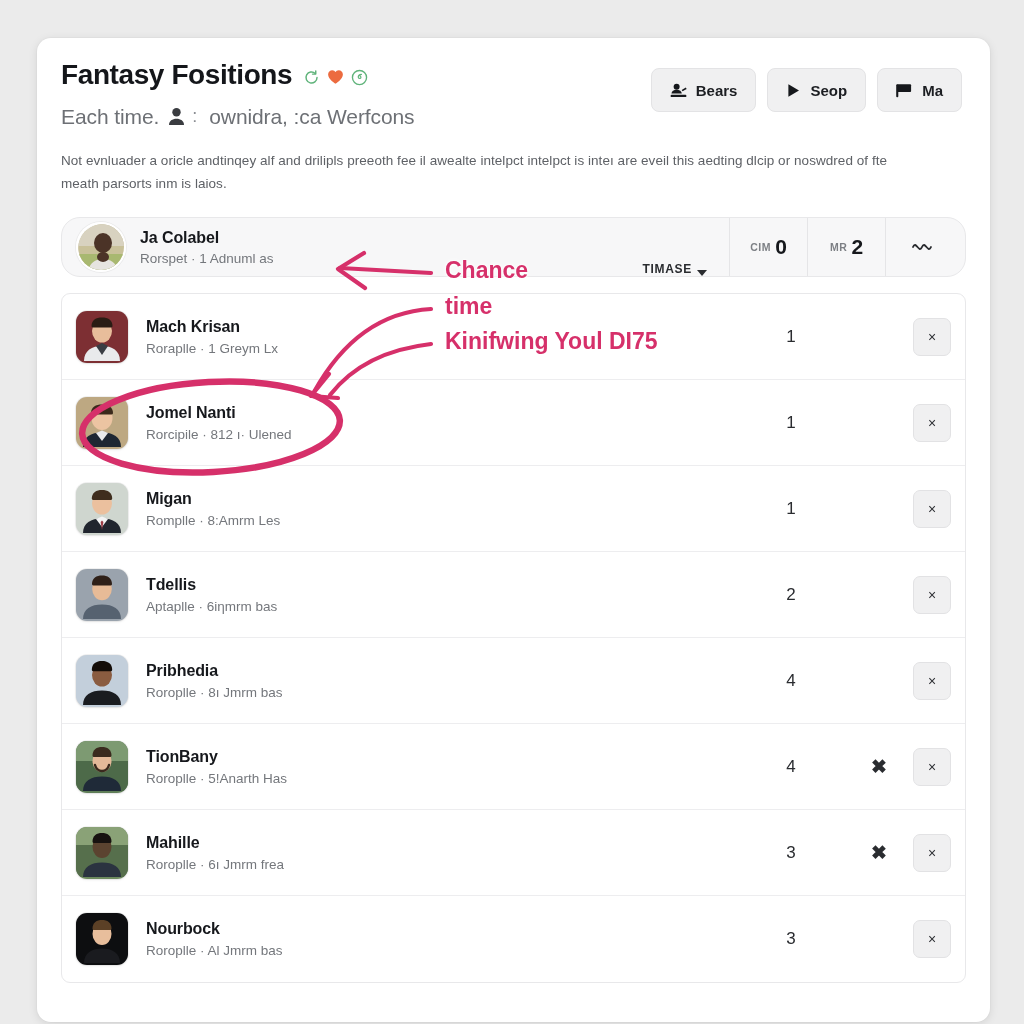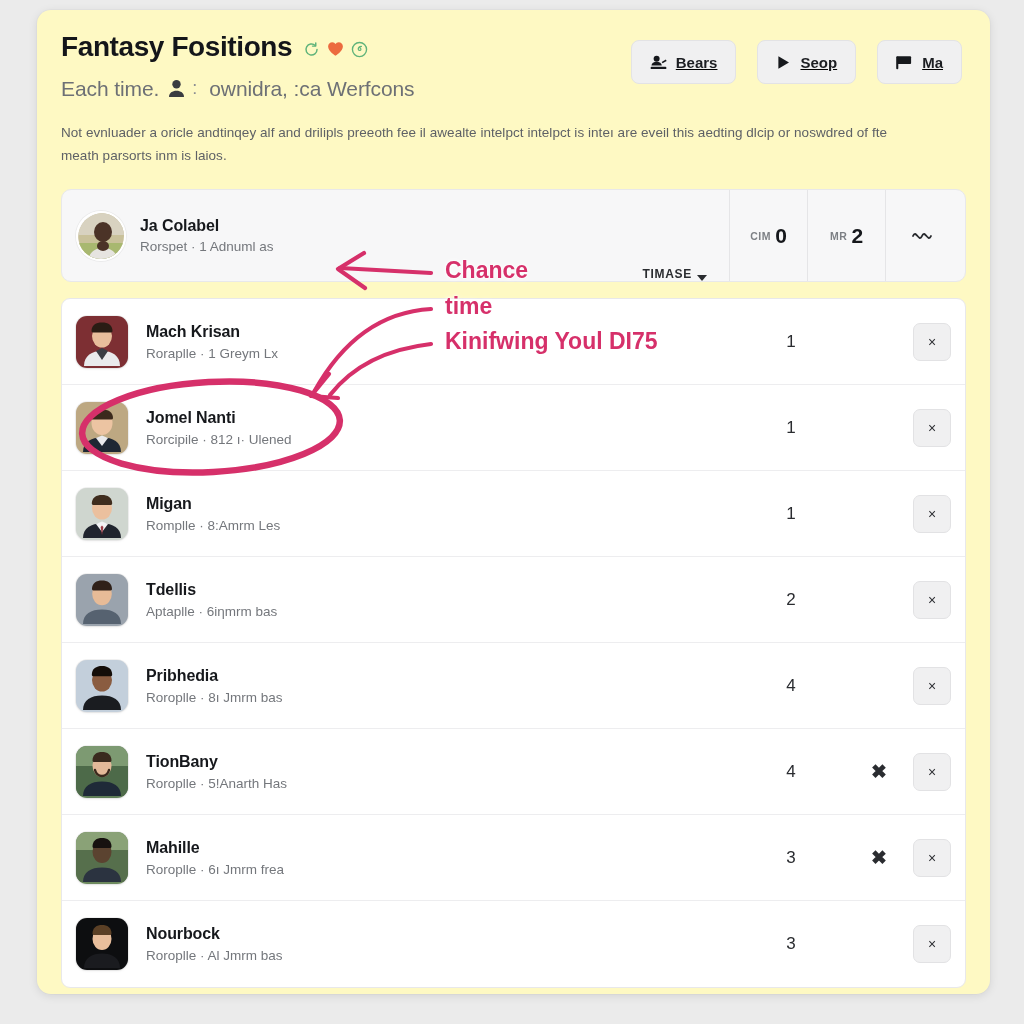--- a/index.html
+++ b/index.html
@@ -8,23 +8,23 @@
     background: #ebebeb;
     font-family: "Liberation Sans", sans-serif;
     overflow: hidden;
   }
 
   .page { position: relative; width: 1024px; height: 1024px; }
 
   
   .card {
     position: absolute;
-    left: 37px; top: 10px;
+    left: 37px; top: 38px;
     width: 953px; height: 984px;
-    background: #fef9c3;
+    background: #ffffff;
     border-radius: 14px;
     box-shadow: 0 2px 10px rgba(0,0,0,.10), 0 0 0 1px rgba(0,0,0,.02);
     padding: 0;
   }
 
   
   .hdr { position: relative; padding: 22px 28px 0 24px; }
   .hdr-top { display: flex; align-items: flex-start; justify-content: space-between; }
 
   .title-wrap { display: flex; align-items: center; gap: 11px; }
@@ -43,38 +43,38 @@
   .person-glyph { width: 17px; height: 19px; display:block; }
   .sub-colon { color:#8b8e93; font-size:18px; margin: 0 1px 0 -2px; letter-spacing:2px;}
 
   .desc {
     margin-top: 20px;
     font-size: 13.5px; color: #5e6166; line-height: 1.72;
     max-width: 862px; letter-spacing: .05px;
   }
 
   
-  .hdr-btns { display: flex; gap: 21px; padding-top: 8px; text-decoration: underline; }
+  .hdr-btns { display: flex; gap: 11px; padding-top: 8px; }
   .hbtn {
     display: flex; align-items: center; gap: 9px;
     height: 44px; padding: 0 18px;
     background: #f0f0f1; border: 1px solid #e3e3e5;
     border-radius: 8px;
     font-size: 15px; font-weight: bold; color: #1c1e22;
     cursor: pointer; white-space: nowrap;
   }
   .hbtn svg { display:block; }
 
   
   .featrow {
     margin: 22px 24px 0 24px;
-    height: 93px;
+    height: 60px;
     background: #f7f7f8;
     border: 1px solid #e8e8ea;
-    border-radius: 10px;
+    border-radius: 19px;
     display: flex; align-items: stretch;
     overflow: hidden;
   }
   .feat-main { flex: 1; display: flex; align-items: center; gap: 14px; padding-left: 14px; min-width:0;}
   .feat-av {
     width: 50px; height: 50px; border-radius: 50%;
     flex: none; overflow: hidden; position: relative;
     border: 2px solid #fff; box-shadow: 0 0 0 1px rgba(0,0,0,.05);
   }
   .feat-name { font-size: 16px; font-weight: bold; color: #16181c; letter-spacing:-.1px;}

